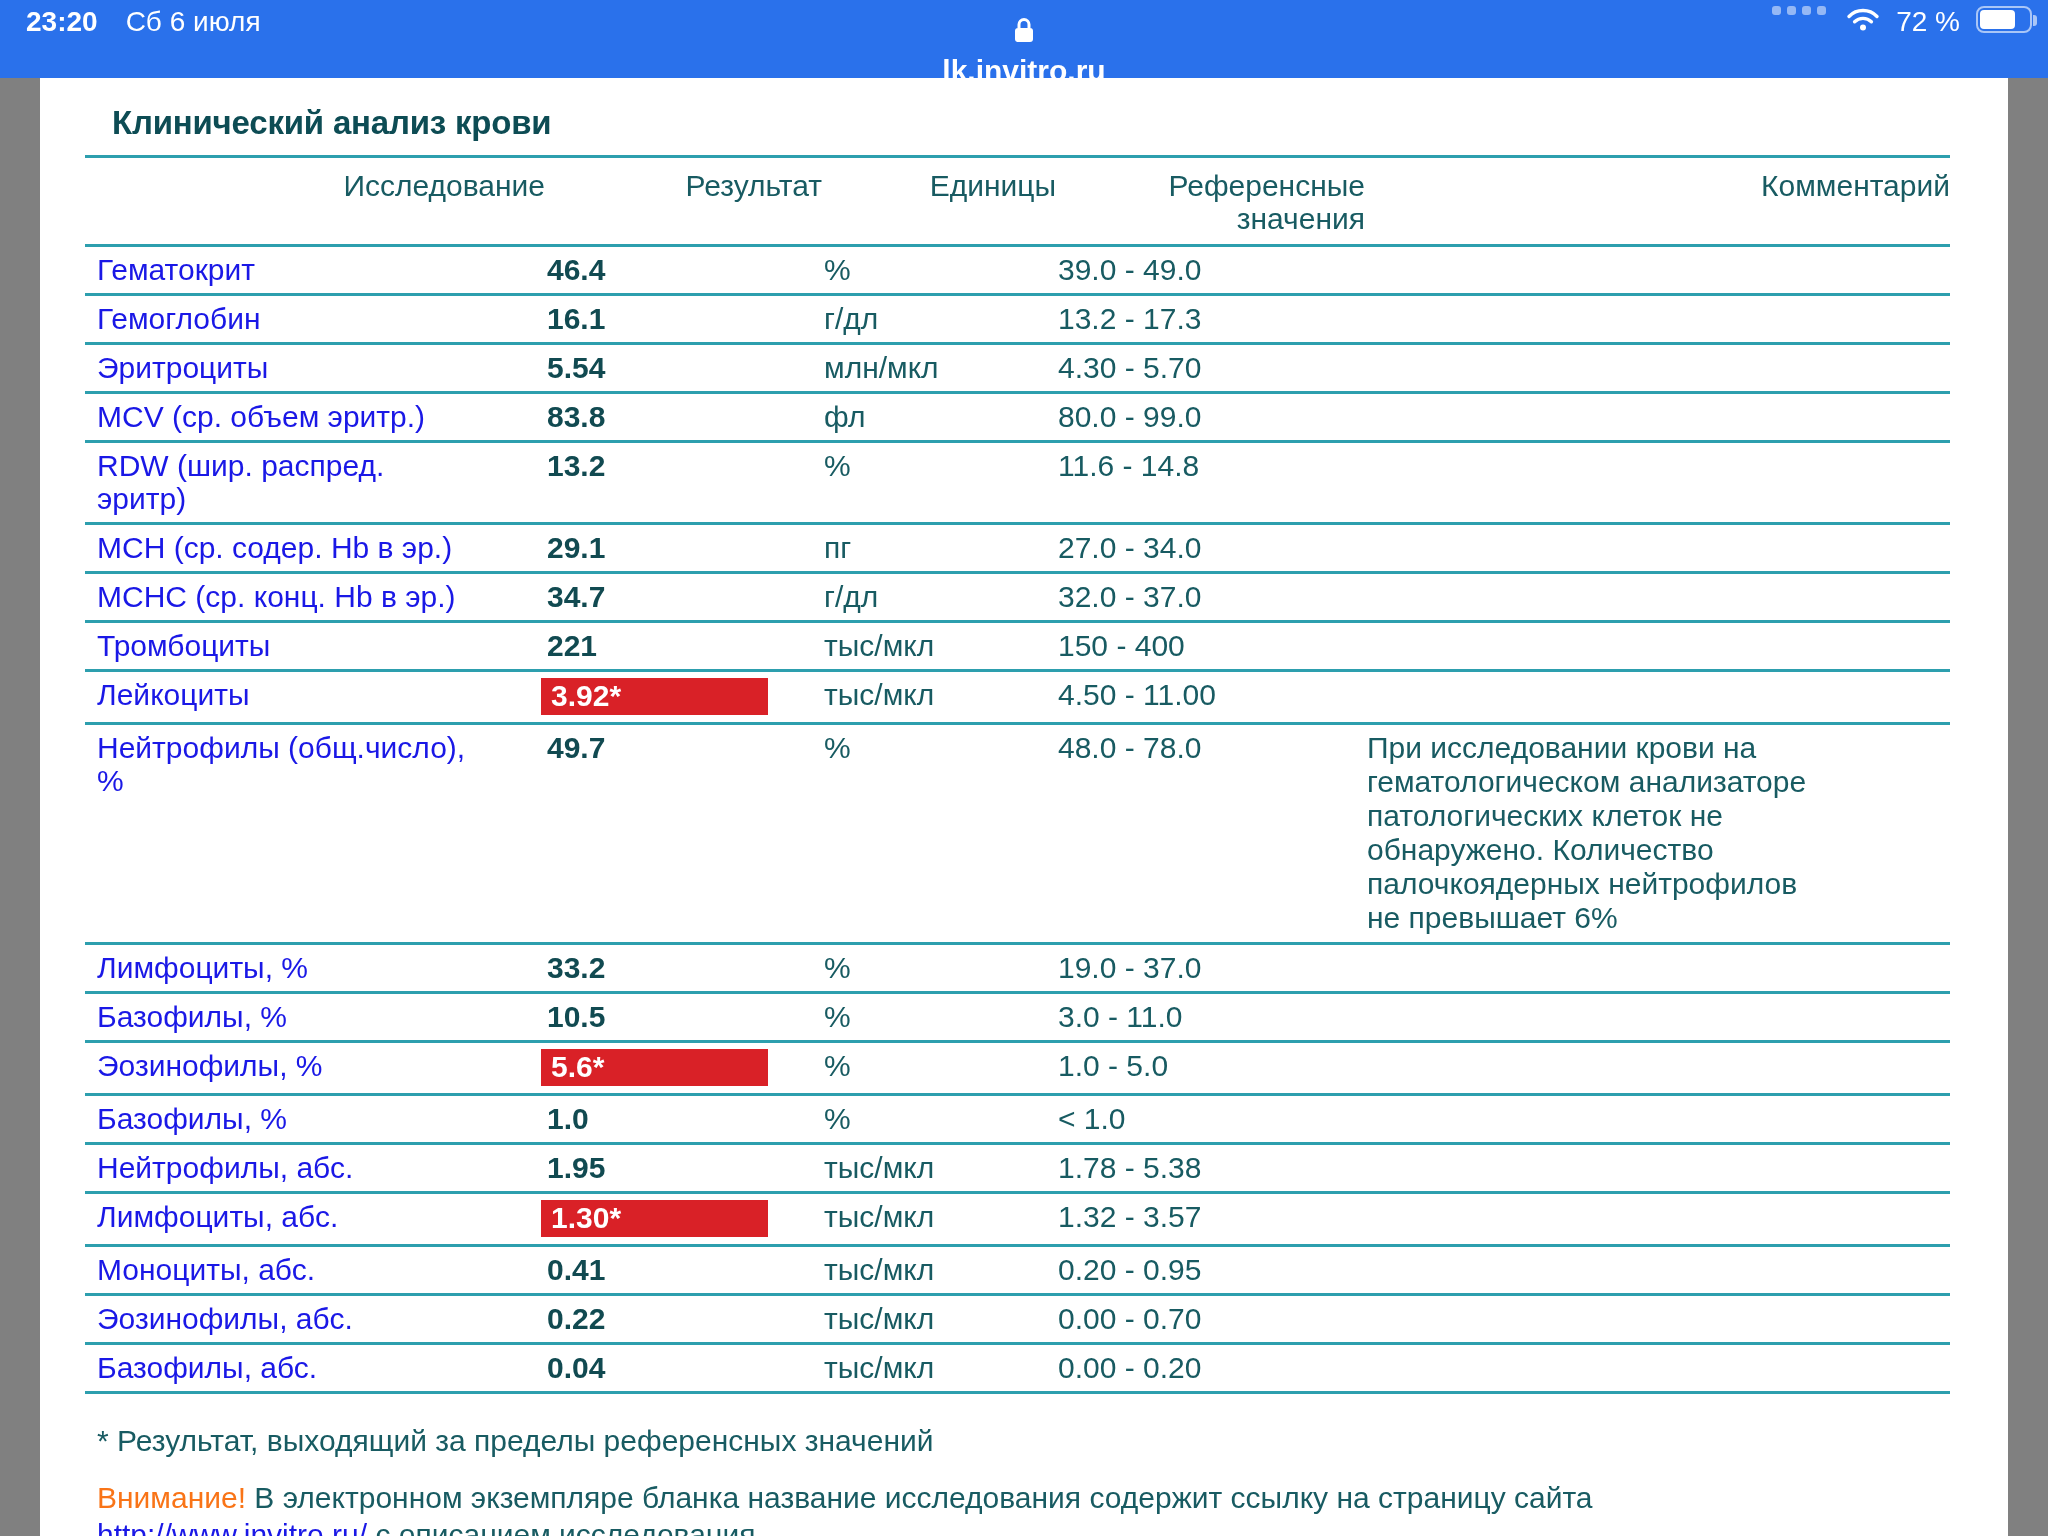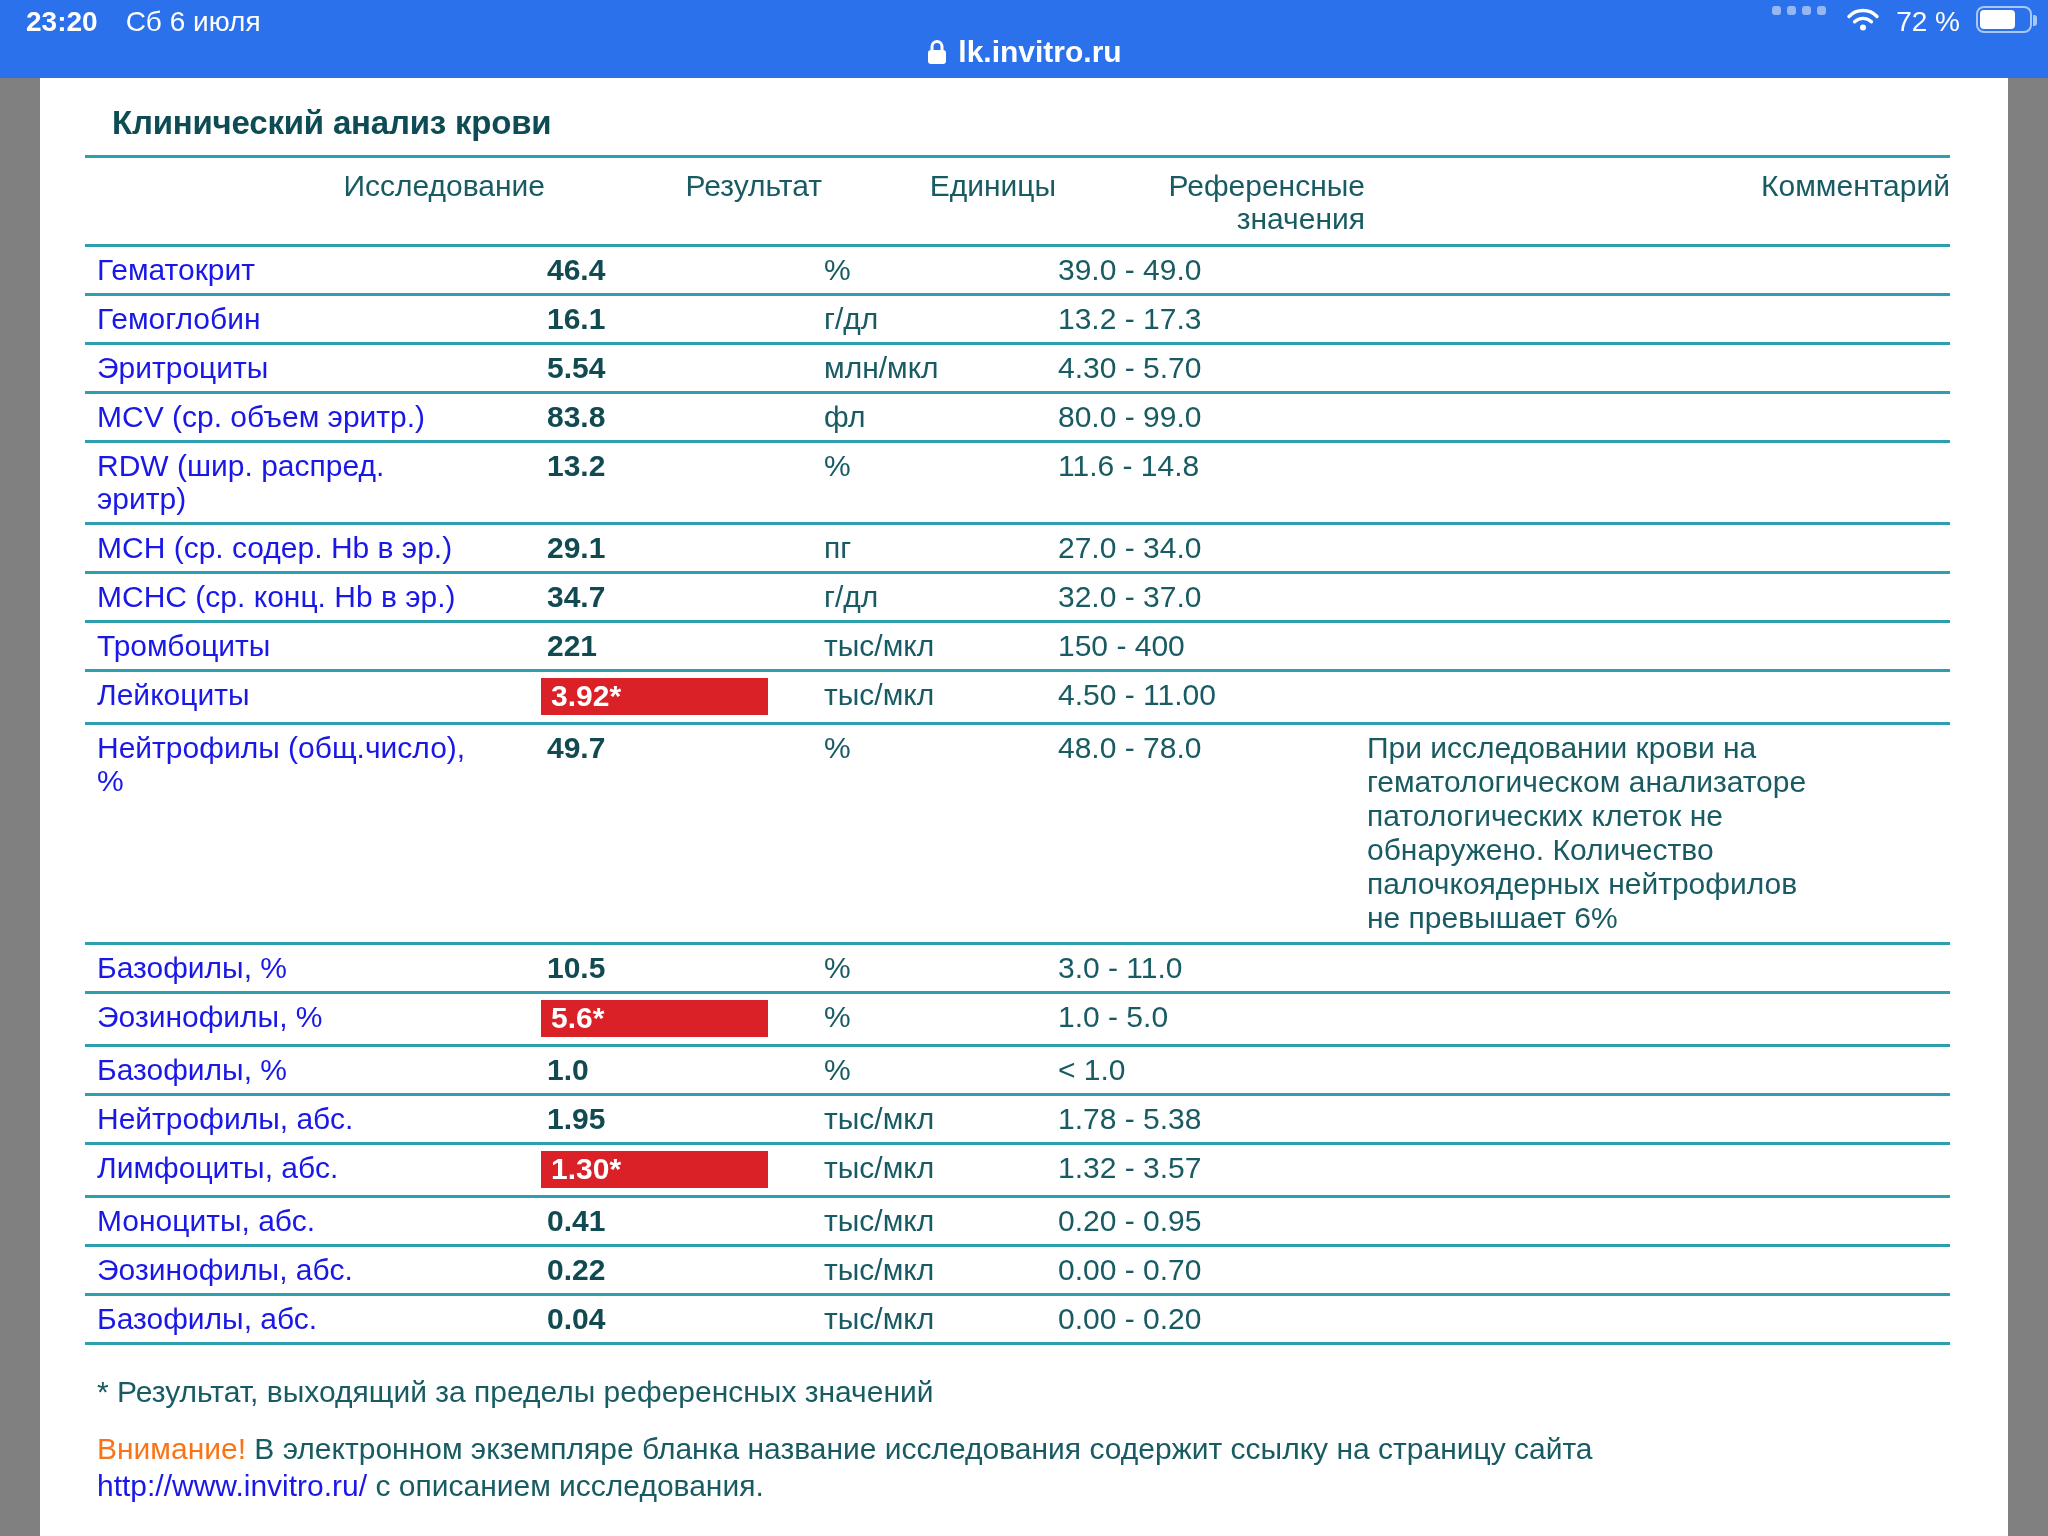--- a/index.html
+++ b/index.html
@@ -28,21 +28,21 @@
   .cell-dots{display:flex;gap:6px;align-items:center;margin-right:4px;}
   .cell-dots i{width:9px;height:9px;border-radius:3px;background:rgba(255,255,255,.5);}
   .pct{font-weight:400;}
   .battery{position:relative;width:56px;height:27px;border:2px solid rgba(255,255,255,.6);
     border-radius:8px;display:flex;align-items:center;padding:2px;}
   .battery .fill{height:100%;width:72%;background:#fff;border-radius:4px;}
   .battery .nub{position:absolute;right:-7px;top:7px;width:4px;height:11px;
     background:rgba(255,255,255,.6);border-radius:0 3px 3px 0;}
   .url-row{
     height:40px;display:flex;justify-content:center;align-items:center;gap:10px;
-    font-size:30px;font-weight:600;margin-top:-4px;
+    font-size:30px;font-weight:600;margin-top:-4px;flex-direction:column;
   }
   
   .page{
     margin:0 40px;background:var(--page);height:1458px;
     padding-top:18px;color:var(--teal);font-size:30px;
   }
   .page-title{
     margin:8px 0 13px 72px;font-size:33px;font-weight:700;color:var(--title);
     letter-spacing:-0.2px;
   }
@@ -209,20 +209,27 @@
           <td class="c-name"><span class="test-link">Нейтрофилы (общ.число),
 %</span></td>
           <td class="c-result"><span class="result">49.7</span></td>
           <td class="c-units">%</td>
           <td class="c-ref">48.0 - 78.0</td>
           <td class="c-comment">
             <div class="comment">При исследовании крови на гематологическом анализаторе патологических клеток не обнаружено. Количество палочкоядерных нейтрофилов не превышает 6%</div>
           </td>
         </tr>
         <tr>
+          <td class="c-name"><span class="test-link">Лимфоциты, %</span></td>
+          <td class="c-result"><span class="result">33.2</span></td>
+          <td class="c-units">%</td>
+          <td class="c-ref">19.0 - 37.0</td>
+          <td class="c-comment"></td>
+        </tr>
+        <tr>
           <td class="c-name"><span class="test-link">Базофилы, %</span></td>
           <td class="c-result"><span class="result">10.5</span></td>
           <td class="c-units">%</td>
           <td class="c-ref">3.0 - 11.0</td>
           <td class="c-comment"></td>
         </tr>
         <tr>
           <td class="c-name"><span class="test-link">Эозинофилы, %</span></td>
           <td class="c-result"><span class="result flagged">5.6*</span></td>
           <td class="c-units">%</td>

